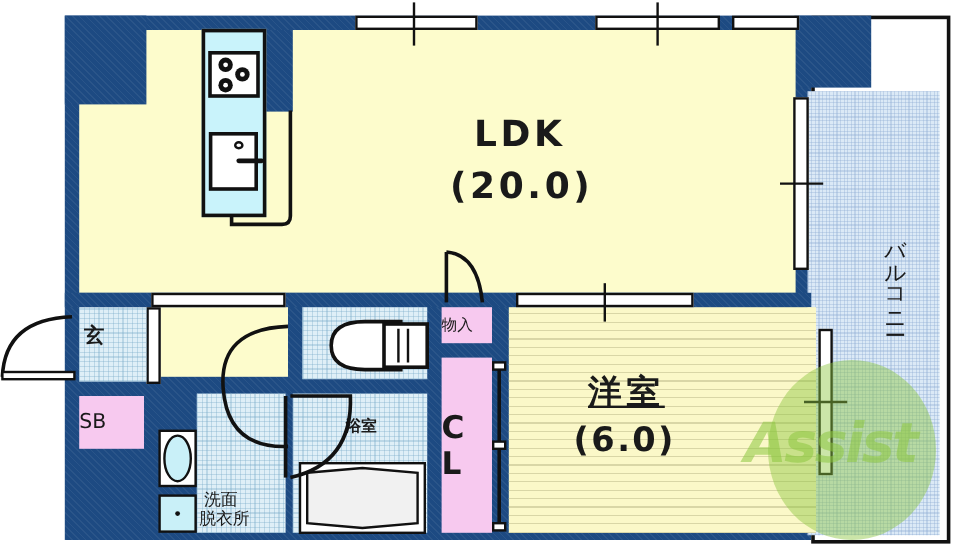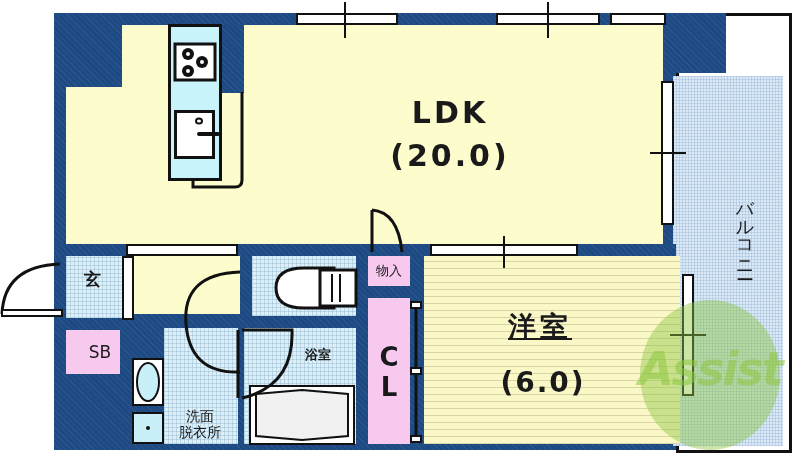--- a/index.html
+++ b/index.html
@@ -4,21 +4,21 @@
 <style>
   html,body{margin:0;padding:0;background:#ffffff;}
   body{width:800px;height:457px;position:relative;overflow:hidden;font-family:"DejaVu Sans","Liberation Sans",sans-serif;}
   .abs{position:absolute;}
   .wall{background:#1d4a82;background-image:repeating-linear-gradient(45deg,rgba(255,255,255,0.06) 0 1px,transparent 1px 4px);}
   .ldk{background:#fdfccc;}
   .yo{background:#fbf8c8;background-image:repeating-linear-gradient(0deg,#d9d6a6 0 1px,transparent 1px 7px);}
   .tile{background:#dfeff7;background-image:repeating-linear-gradient(0deg,rgba(120,170,200,0.35) 0 1px,transparent 1px 4px),repeating-linear-gradient(90deg,rgba(120,170,200,0.35) 0 1px,transparent 1px 4px);}
   .pink{background:#f7c9ef;}
   .bal{background:#dbe9f6;background-image:repeating-linear-gradient(0deg,rgba(140,170,210,0.35) 0 1px,transparent 1px 3px),repeating-linear-gradient(90deg,rgba(140,170,210,0.35) 0 1px,transparent 1px 3px);}
-  .lbl{position:absolute;color:#1a1a1a;font-weight:bold;text-align:center;white-space:nowrap;}
+  .lbl{position:absolute;color:#1a1a1a;font-weight:bold;white-space:nowrap;}
   .win{position:absolute;background:#fff;border:2px solid #111;box-sizing:border-box;}
   svg{position:absolute;overflow:visible;}
 </style>
 </head>
 <body>
 
 <div class="abs wall" style="left:54px;top:13px;width:622px;height:437px;"></div>
 
 <div class="abs" style="left:676px;top:13px;width:116px;height:440px;border:3px solid #111;box-sizing:border-box;background:#fff;"></div>
 <div class="abs bal" style="left:673px;top:76px;width:110px;height:370px;"></div>
@@ -132,18 +132,18 @@
 <div class="abs yo" style="left:424px;top:256px;width:256px;height:188px;"></div>
 <div class="win" style="left:430px;top:244px;width:148px;height:12px;"></div>
 <svg style="left:499px;top:234px;" width="10" height="36">
     <path d="M5 2 V34" stroke="#111" stroke-width="2"></path>
   </svg>
 <div class="win" style="left:682px;top:274px;width:12px;height:122px;"></div>
 <svg style="left:668px;top:330px;" width="40" height="10">
     <path d="M2 5 H38" stroke="#111" stroke-width="2"></path>
   </svg>
 <div class="lbl" style="left:490px;top:308px;width:100px;font-size:28px;letter-spacing:4px;text-decoration:underline;">洋室</div>
-<div class="lbl" style="left:478px;top:350px;width:130px;font-size:28px;letter-spacing:2px;margin-top:16px;">(6.0)</div>
+<div class="lbl" style="left:478px;top:350px;width:130px;font-size:28px;letter-spacing:2px;">(6.0)</div>
 
 <div class="lbl" style="left:735px;top:188px;width:22px;font-size:18px;font-weight:normal;writing-mode:vertical-rl;">バルコニー</div>
 
 <div class="abs" style="left:640px;top:300px;width:140px;height:150px;border-radius:50%;background:rgba(140,198,63,0.45);"></div>
 <div class="lbl" style="left:620px;top:342px;width:180px;font-size:46px;font-style:italic;color:rgba(140,198,63,0.55);letter-spacing:-2px;">Assist</div>
 
 </body></html>

